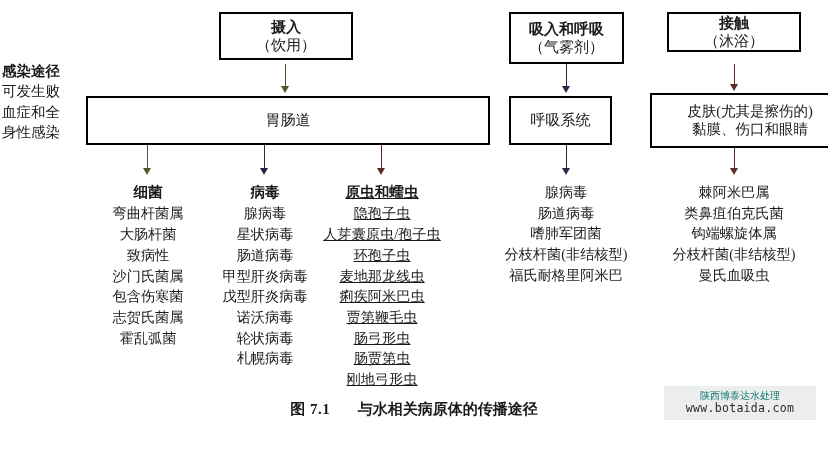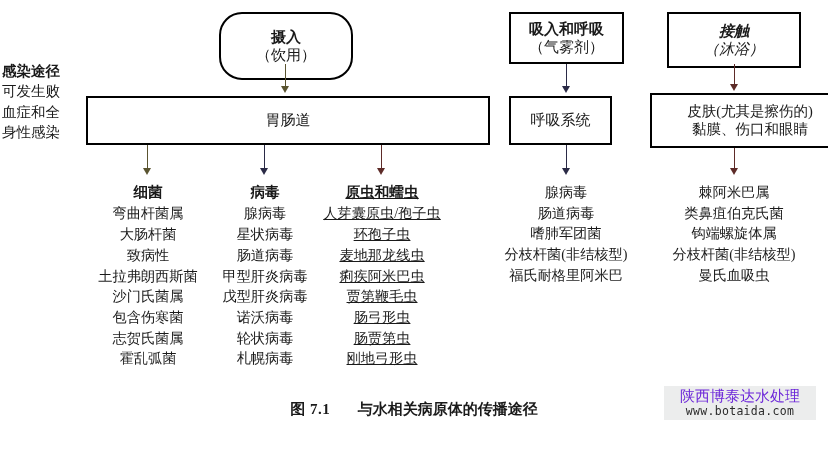--- a/index.html
+++ b/index.html
@@ -76,46 +76,46 @@
 
   
   #watermark{
     position:absolute;left:664px;top:386px;
     width:152px;height:34px;
     background:#eceded;
     display:flex;flex-direction:column;
     align-items:center;justify-content:center;
     line-height:1.18;
   }
-  #watermark .w1{font-size:15px;color:#6d28d9;font-family:"Liberation Sans",sans-serif;text-align:center;}
+  #watermark .w1{font-size:10px;color:#0f766e;font-family:"Liberation Sans",sans-serif;text-align:center;}
   #watermark .w2{font-size:11.5px;color:#2b2b2b;font-family:"DejaVu Sans Mono",monospace;letter-spacing:0.3px;}
 </style>
 </head>
 <body>
 
 <div id="stage">
 
   <div id="left-label">
     <div class="bold">感染途径</div>
     <div class="rest">可发生败</div>
     <div class="rest">血症和全</div>
     <div class="rest">身性感染</div>
   </div>
 
-  <div class="box" style="left:219px;top:12px;width:134px;height:68px;border-radius:23px;">
+  <div class="box" style="left:219px;top:12px;width:134px;height:48px;">
     <div class="l1">摄入</div>
     <div class="l2">（饮用）</div>
   </div>
 
   <div class="box" style="left:509px;top:12px;width:115px;height:52px;">
     <div class="l1">吸入和呼吸</div>
     <div class="l2">（气雾剂）</div>
   </div>
 
-  <div class="box" style="left:667px;top:12px;width:134px;height:56px;font-style:italic;">
+  <div class="box" style="left:667px;top:12px;width:134px;height:40px;">
     <div class="l1">接触</div>
     <div class="l2">（沐浴）</div>
   </div>
 
   <div class="vline olive" style="left:285px;top:64px;height:24px;"></div>
   <div class="arrowhead olive" style="left:281px;top:86px;"></div>
 
   <div class="vline navy" style="left:566px;top:64px;height:24px;"></div>
   <div class="arrowhead navy" style="left:562px;top:86px;"></div>
 
@@ -148,41 +148,41 @@
   <div class="arrowhead navy" style="left:562px;top:168px;"></div>
 
   <div class="vline maroon" style="left:734px;top:148px;height:22px;"></div>
   <div class="arrowhead maroon" style="left:730px;top:168px;"></div>
 
   <div class="col" style="left:78px;top:182px;width:140px;">
     <div class="hd">细菌</div>
     <div class="it">弯曲杆菌属</div>
     <div class="it">大肠杆菌</div>
     <div class="it">致病性</div>
-    <div class="it">土拉弗朗西斯菌</div>
     <div class="it">沙门氏菌属</div>
     <div class="it">包含伤寒菌</div>
     <div class="it">志贺氏菌属</div>
     <div class="it">霍乱弧菌</div>
   </div>
 
   <div class="col" style="left:205px;top:182px;width:120px;">
     <div class="hd">病毒</div>
     <div class="it">腺病毒</div>
     <div class="it">星状病毒</div>
     <div class="it">肠道病毒</div>
     <div class="it">甲型肝炎病毒</div>
     <div class="it">戊型肝炎病毒</div>
     <div class="it">诺沃病毒</div>
     <div class="it">轮状病毒</div>
     <div class="it">札幌病毒</div>
   </div>
 
   <div class="col" style="left:306px;top:182px;width:152px;text-decoration:underline;">
     <div class="hd">原虫和蠕虫</div>
+    <div class="it">隐孢子虫</div>
     <div class="it">人芽囊原虫/孢子虫</div>
     <div class="it">环孢子虫</div>
     <div class="it">麦地那龙线虫</div>
     <div class="it">痢疾阿米巴虫</div>
     <div class="it">贾第鞭毛虫</div>
     <div class="it">肠弓形虫</div>
     <div class="it">肠贾第虫</div>
     <div class="it">刚地弓形虫</div>
   </div>
 

